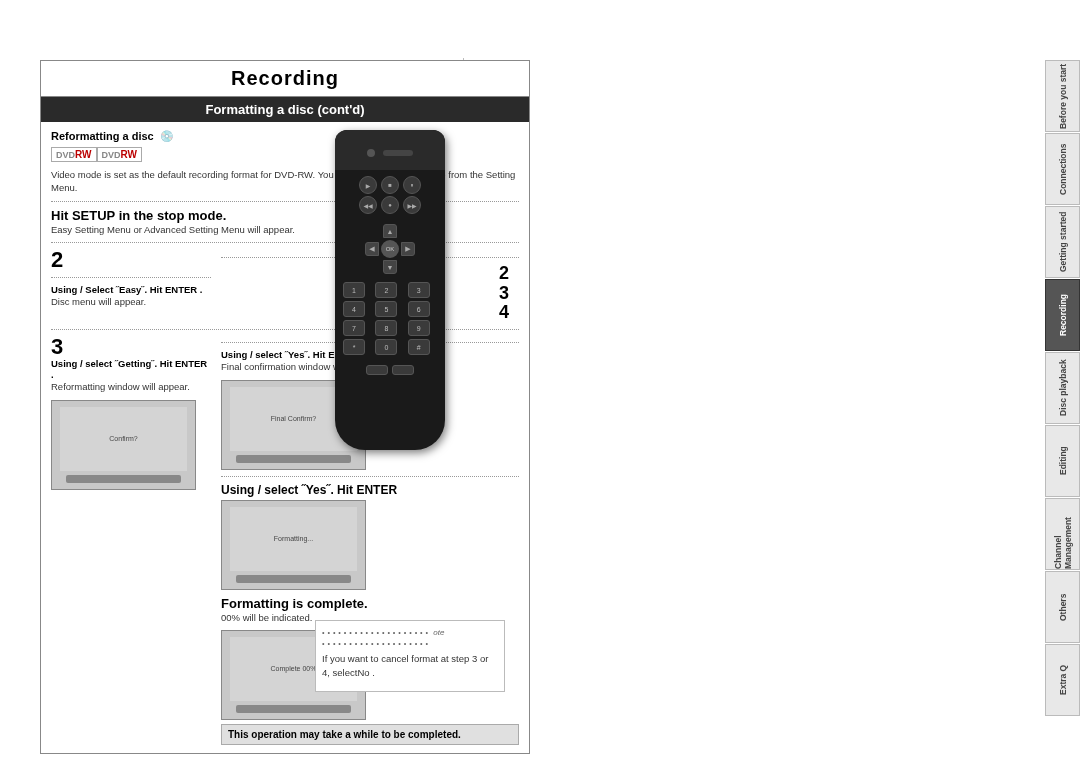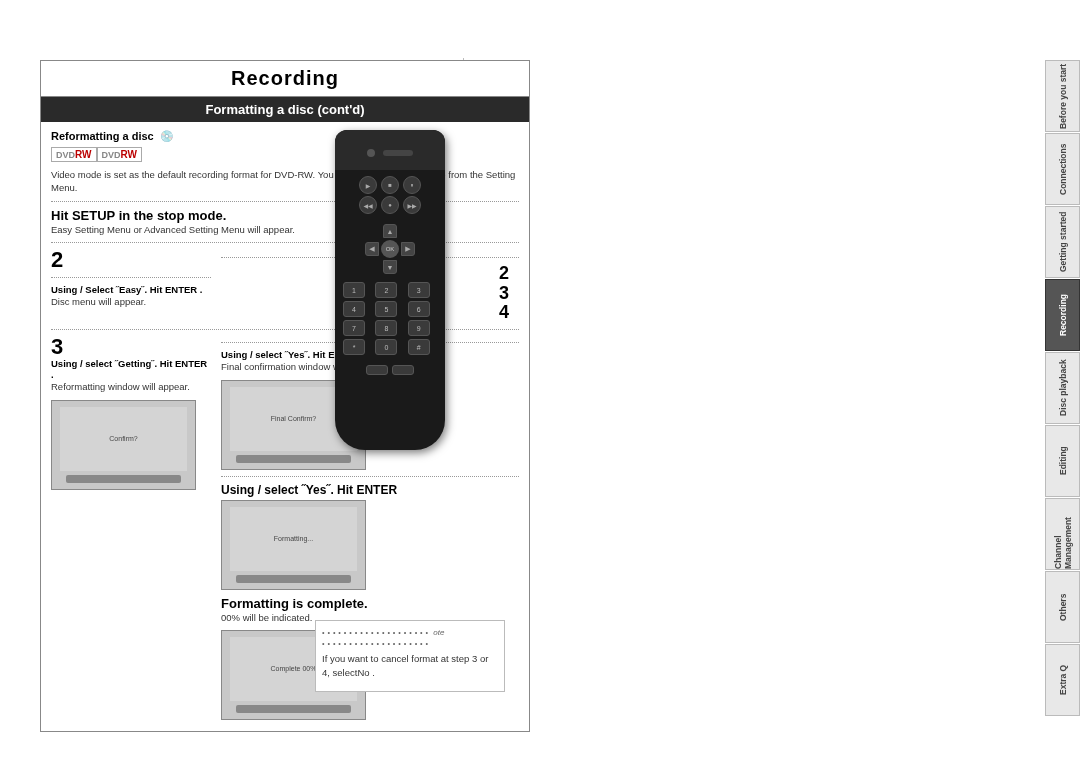--- a/index.html
+++ b/index.html
@@ -459,20 +459,23 @@
             <div class="body-text">00% will be indicated.</div>
 
             <div class="screen-mockup">
               <div class="screen-content">
                 <span class="screen-text">Complete 00%</span>
               </div>
               <div class="progress-bar"></div>
             </div>
           </div>
 
+          <div class="highlight-box">
+            <strong>This operation may take a while to be completed.</strong>
+          </div>
         </div>
       </div>
 
     </div>
   </div>
 
   <div class="remote-container">
     <div class="remote">
 
       <div class="remote-top">

